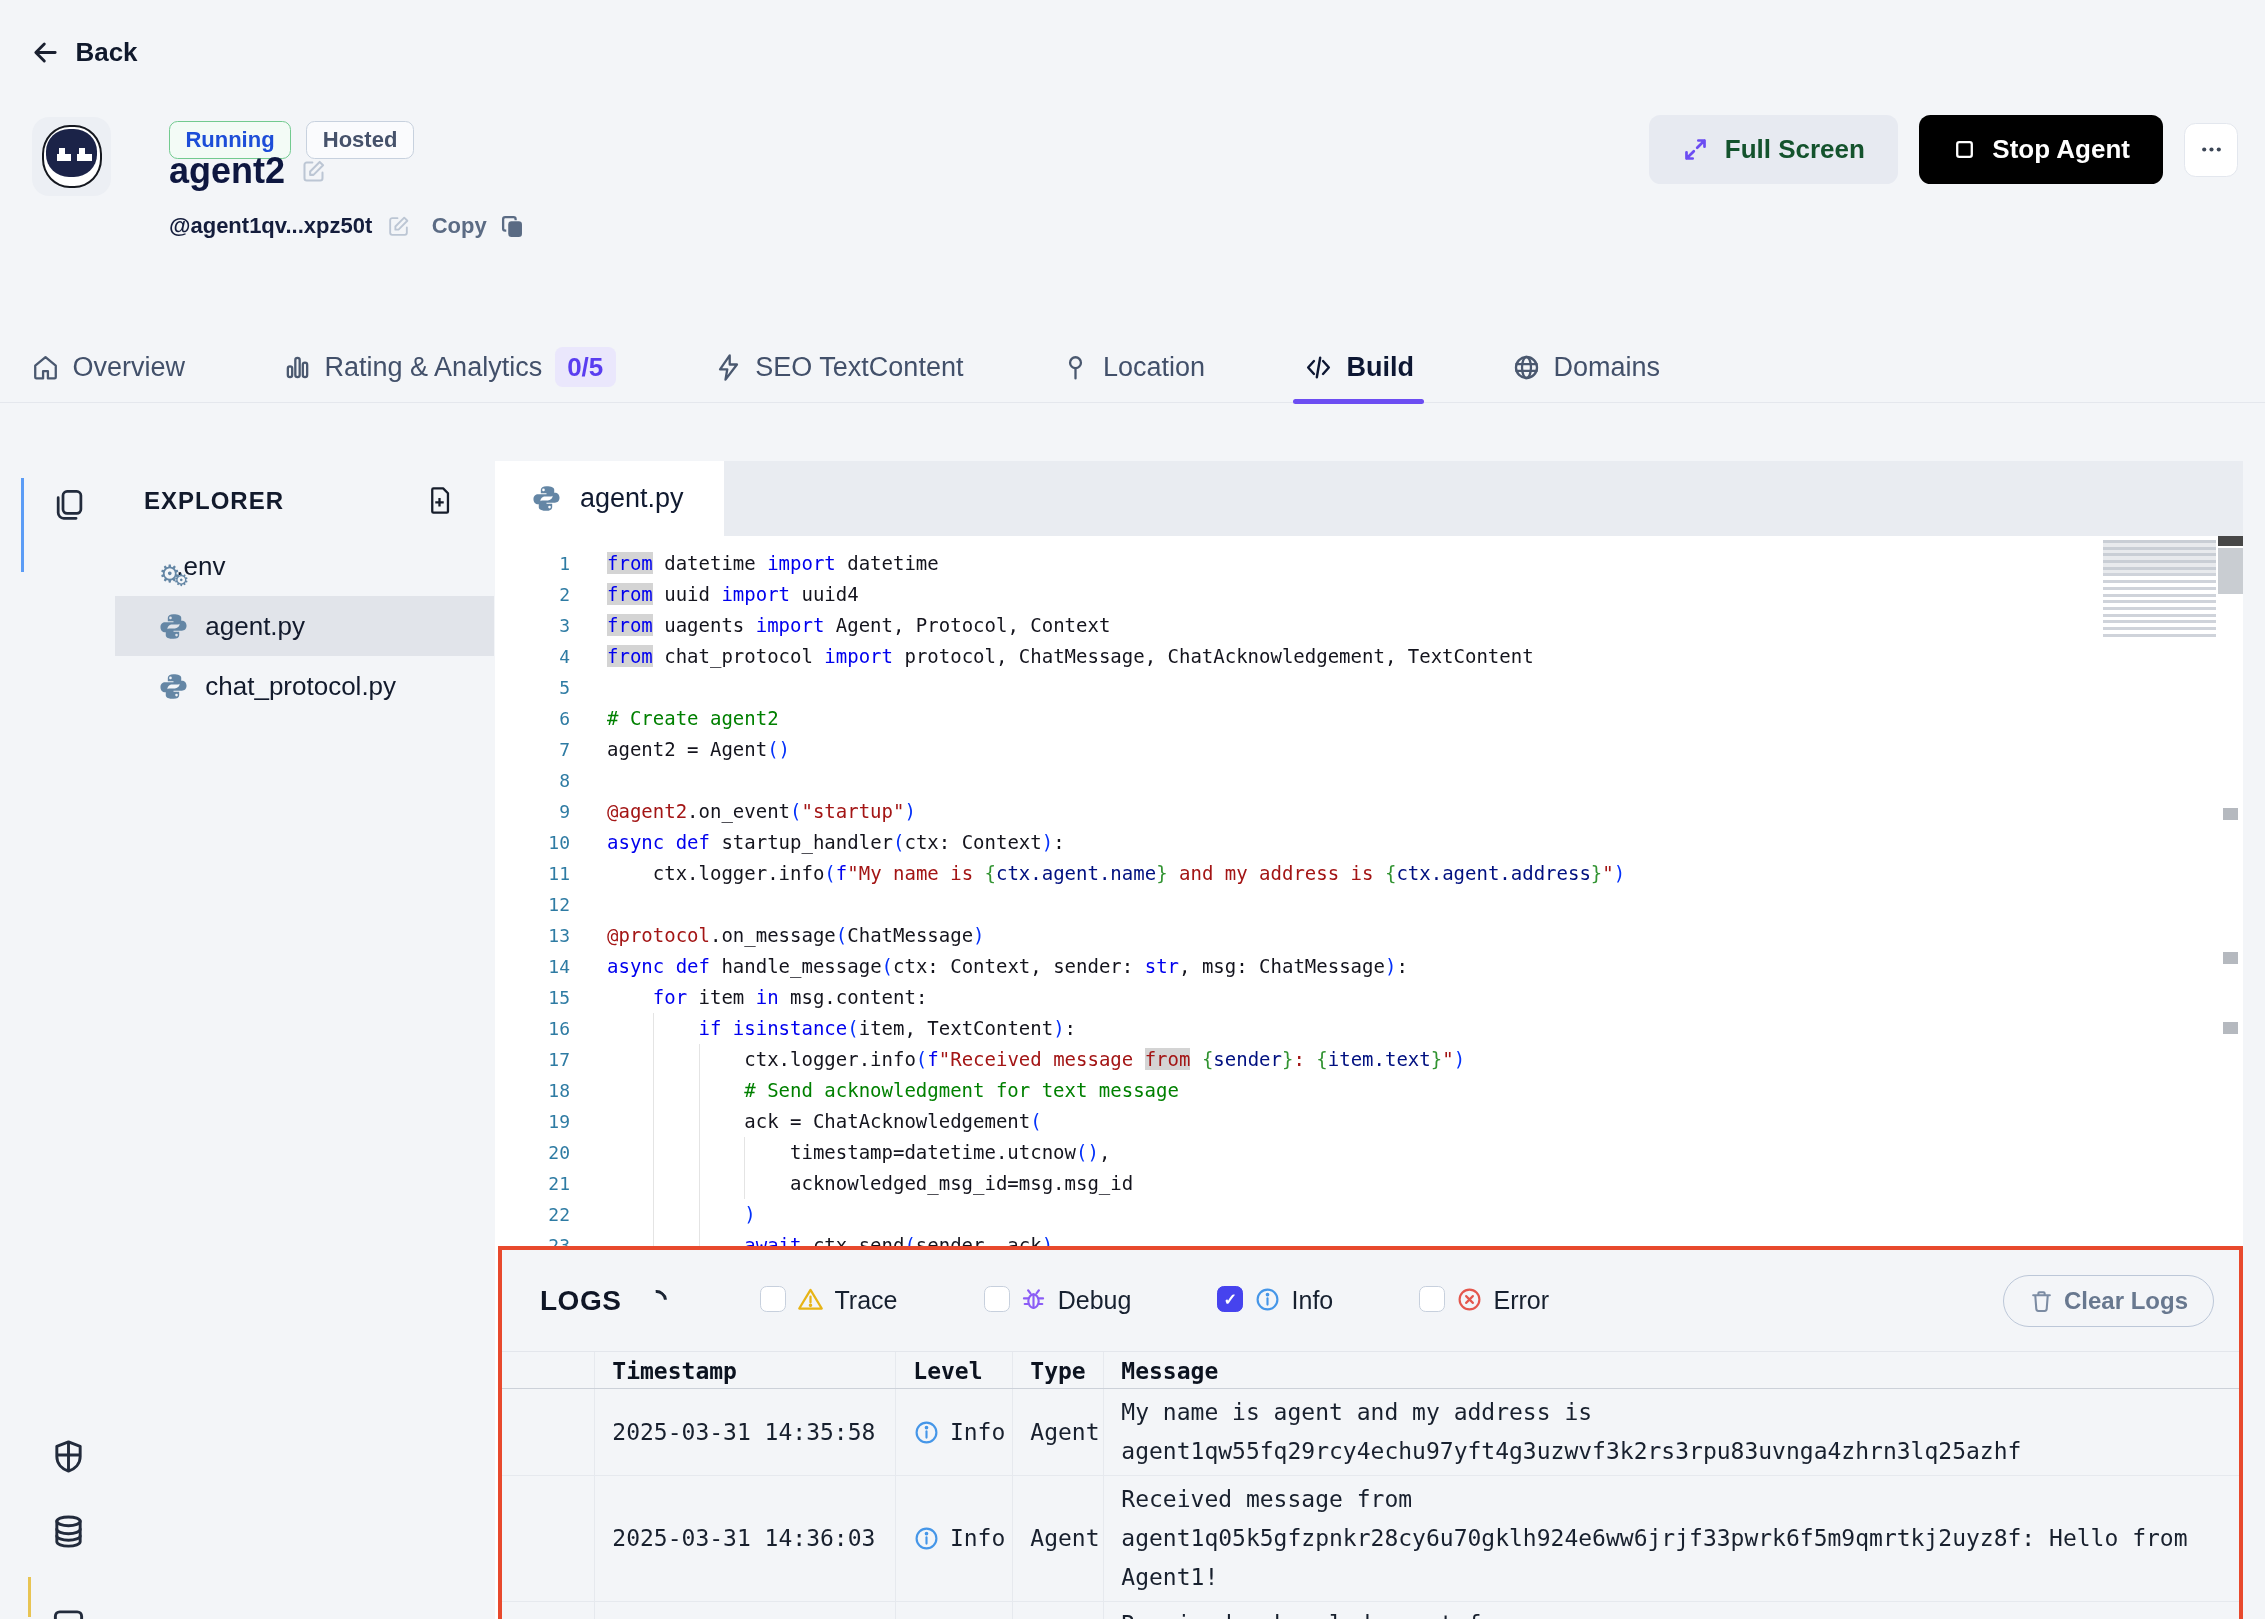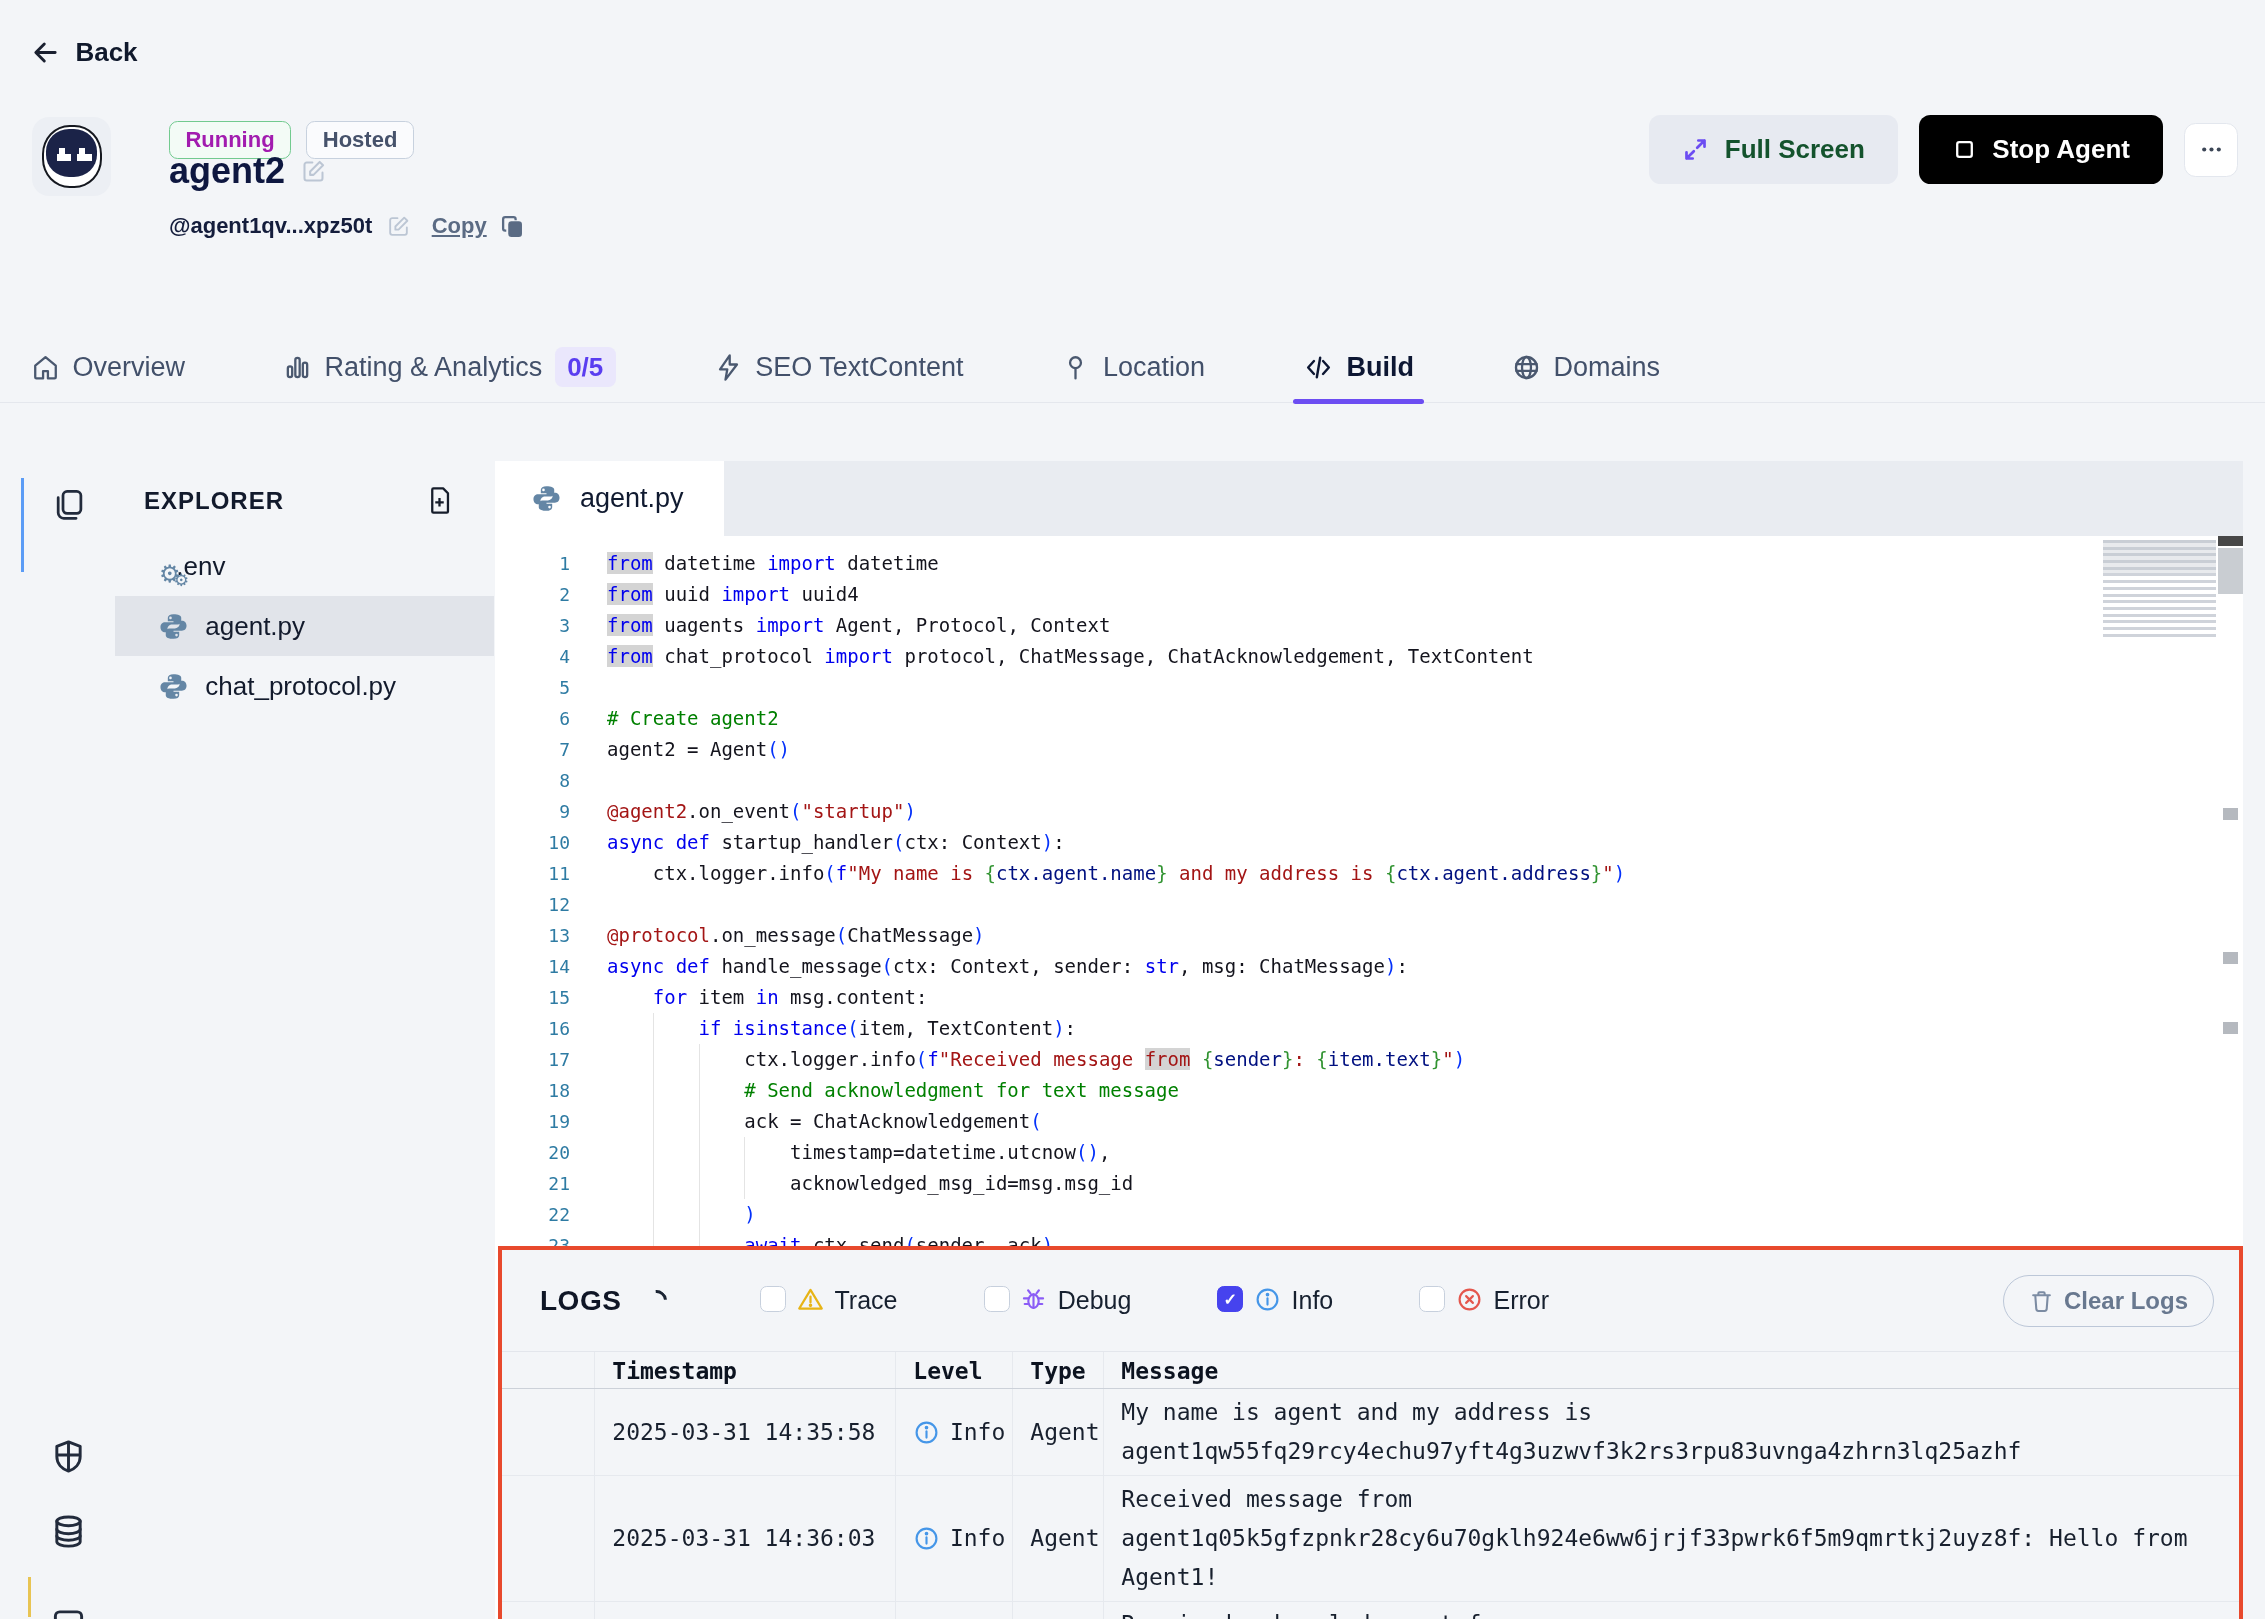--- a/index.html
+++ b/index.html
@@ -14,27 +14,27 @@
         font-size:26px; font-weight:700; color:#10192c; cursor:pointer;}
   .avatar{position:absolute; left:32px; top:117px; width:79px; height:79px; background:#eceff4;
           border-radius:17.3px; display:flex; align-items:center; justify-content:center;}
   .face{position:relative; width:60px; height:63px; background:#fff; border:2.9px solid #15181f; border-radius:46%;}
   .screen{position:absolute; left:2.9px; right:2.9px; top:1.9px; bottom:8.6px; background:#1b2348; border-radius:46%;}
   .eye{position:absolute; width:14.4px; height:6.7px; background:#fff;}
   .eye::before{content:''; position:absolute; left:1.9px; top:-5.8px; width:5.8px; height:5.8px; background:#fff;}
   .eye.l{left:10.6px; top:25px;} .eye.r{left:31px; top:25px;}
   .badges{position:absolute; left:169px; top:121px; display:flex; gap:15.4px;}
   .badge{font-size:22px; font-weight:600; padding:5.8px 15.4px; border-radius:8.6px; line-height:1.1;}
-  .badge.running{color:#a21caf; border:1.9px solid #72ca8f; background:#f3fbf6;}
+  .badge.running{color:#1d4ed8; border:1.9px solid #72ca8f; background:#f3fbf6;}
   .badge.hosted{color:#46526b; border:1.9px solid #c7d1de; background:#fafbfd;}
   .agent-name{position:absolute; left:169px; top:150px; display:flex; align-items:center; gap:15.4px;
               font-size:36px; font-weight:800; color:#0e1740;}
   .addr-row{position:absolute; left:169px; top:213px; display:flex; align-items:center; gap:13.4px;
             font-size:22px; font-weight:700; color:#141d3c;}
-  .addr-row .copy-lbl{color:#5b6b84; font-weight:600; margin-left:7.7px;text-decoration:underline;}
+  .addr-row .copy-lbl{color:#5b6b84; font-weight:600; margin-left:7.7px;}
   .hdr-actions{position:absolute; right:27px; top:115px; display:flex; align-items:center; gap:21px;}
   .btn{display:flex; align-items:center; gap:15.4px; height:69px; padding:0 33px; border-radius:11.5px;
        font-size:26px; font-weight:600; cursor:pointer; border:none;}
   .btn.fullscreen{background:#e7eaf1; color:#14532d;}
   .btn.stop{background:#000000; color:#fff;}
   .btn.more{width:54px; height:54px; padding:0; justify-content:center; background:#fff;
             border:1.9px solid #e3e7ee; color:#3c4656; font-size:25px; letter-spacing:1.9px; font-weight:700;}
   
   .tabbar{position:absolute; left:0; right:0; top:332px; height:71px; display:flex; align-items:center;
           gap:98px; padding-left:31px; border-bottom:1.9px solid #e4e7ed;}

